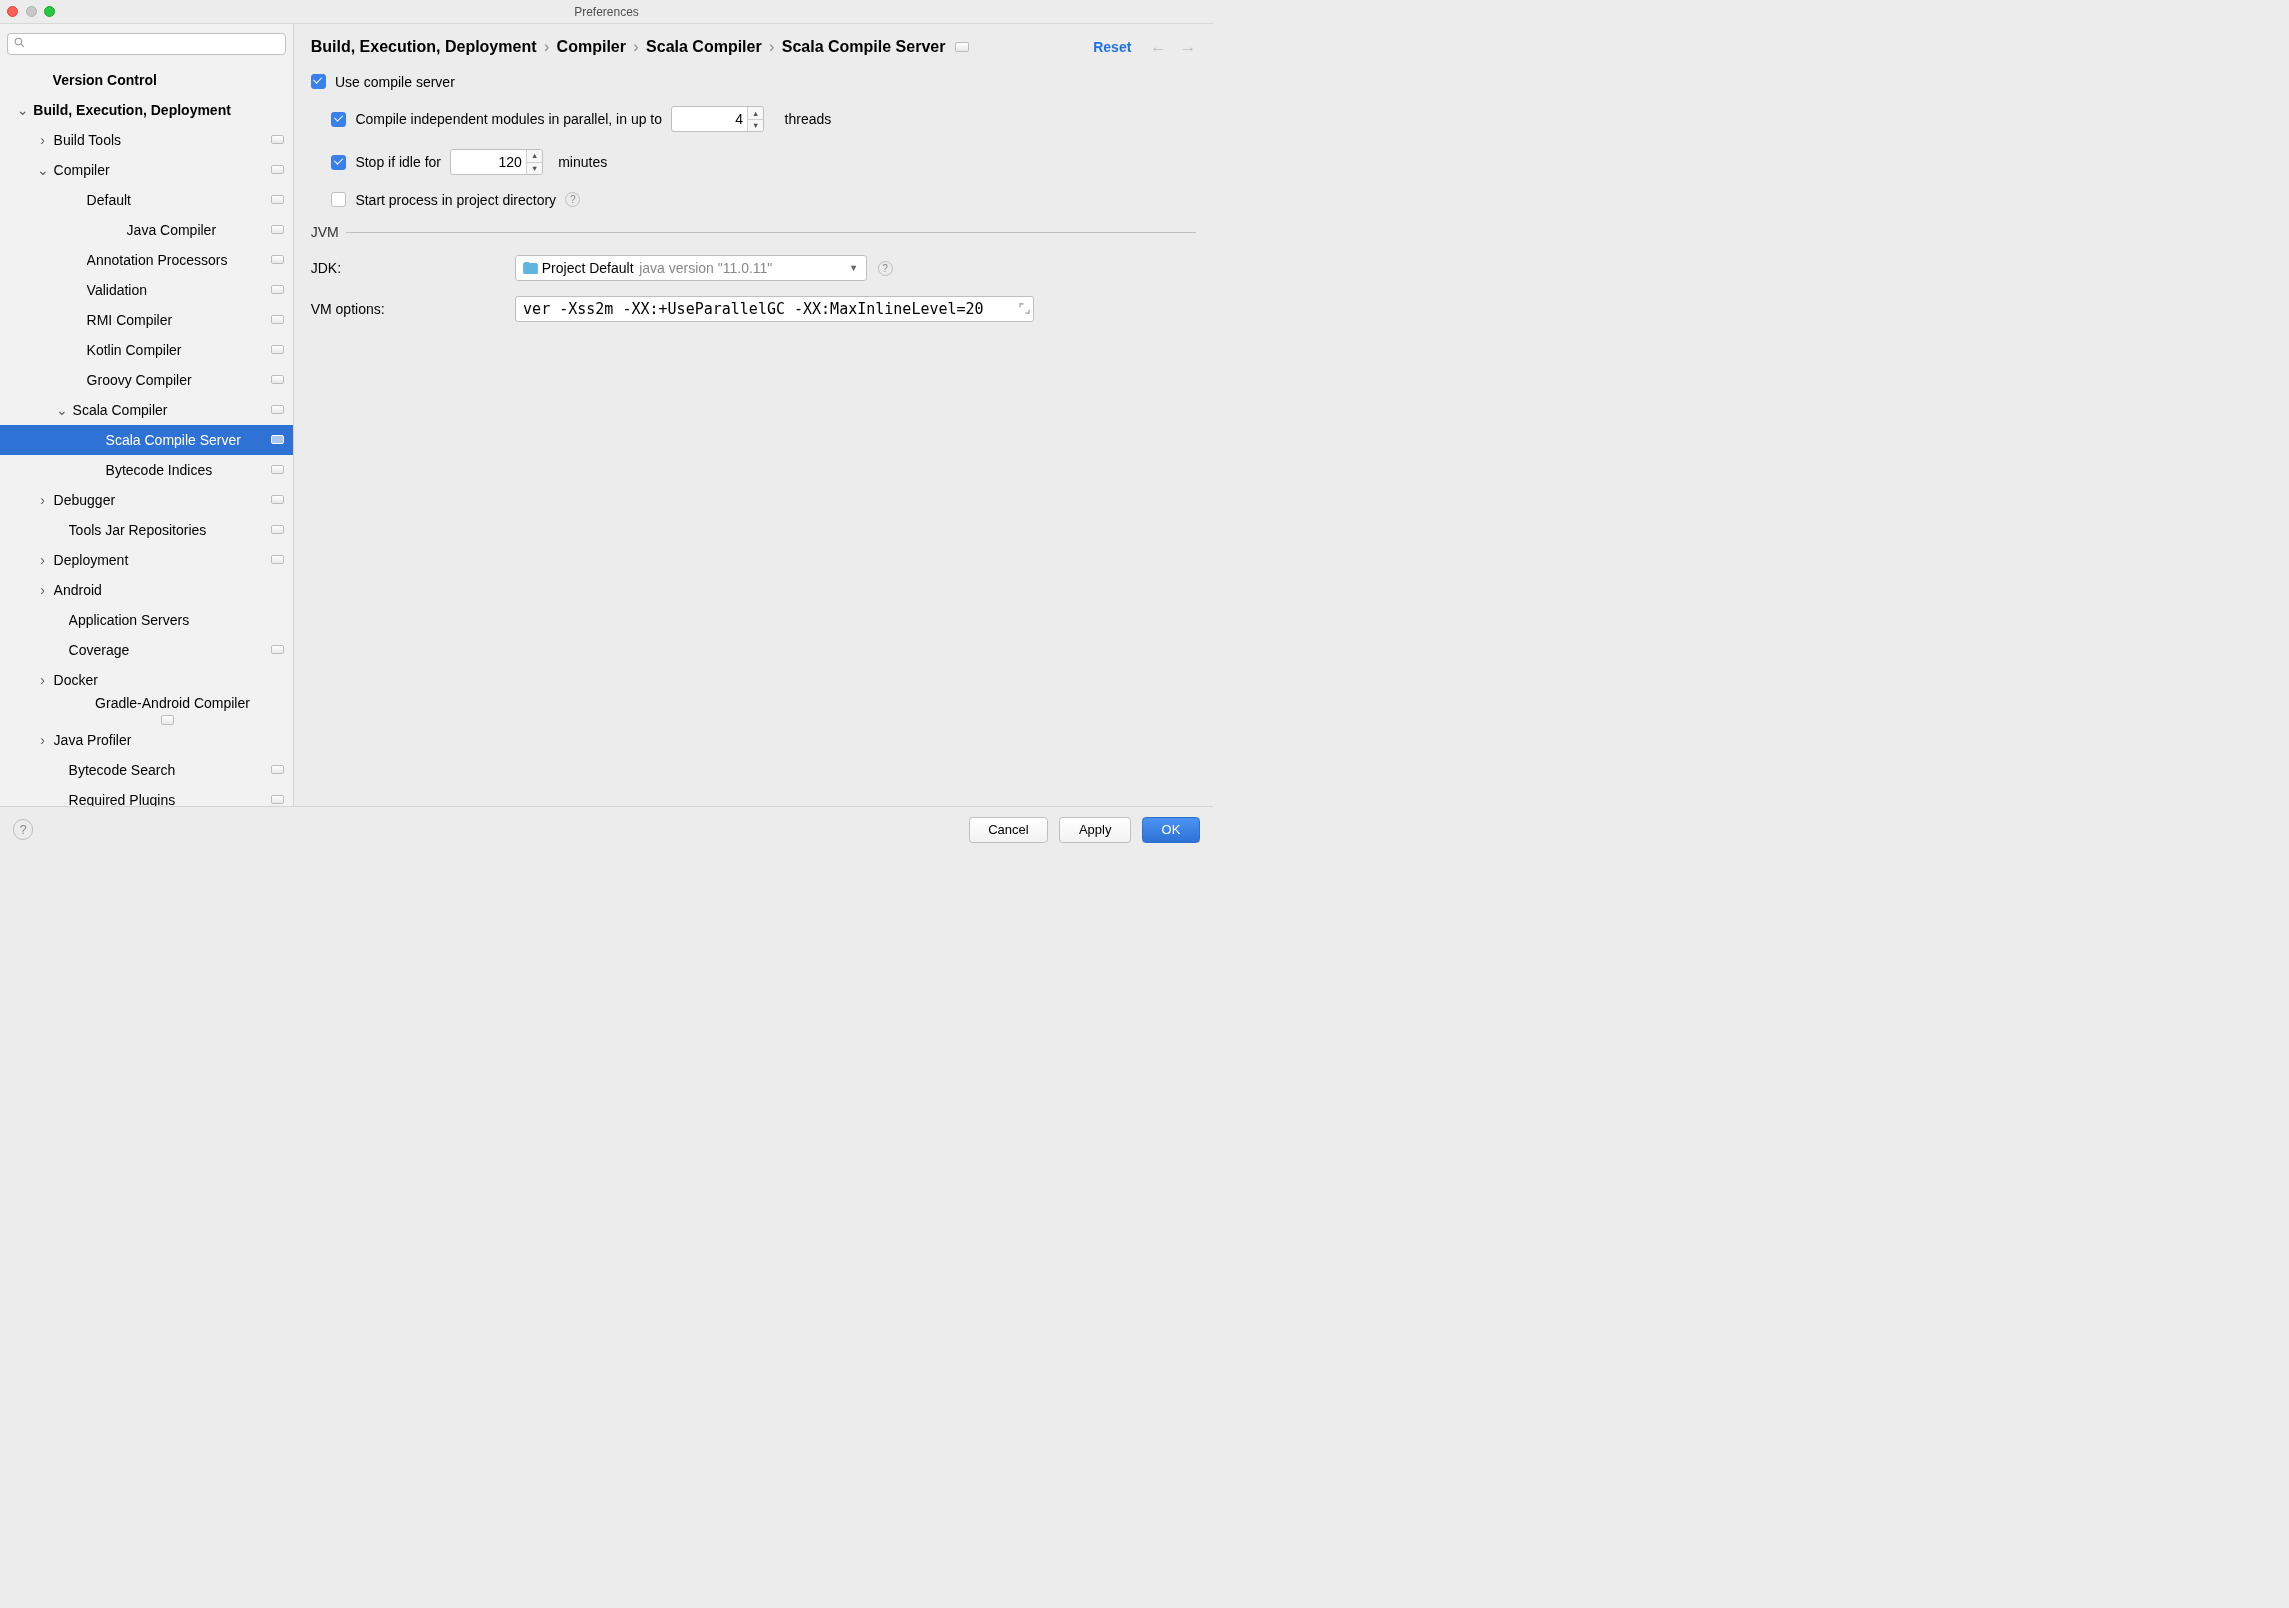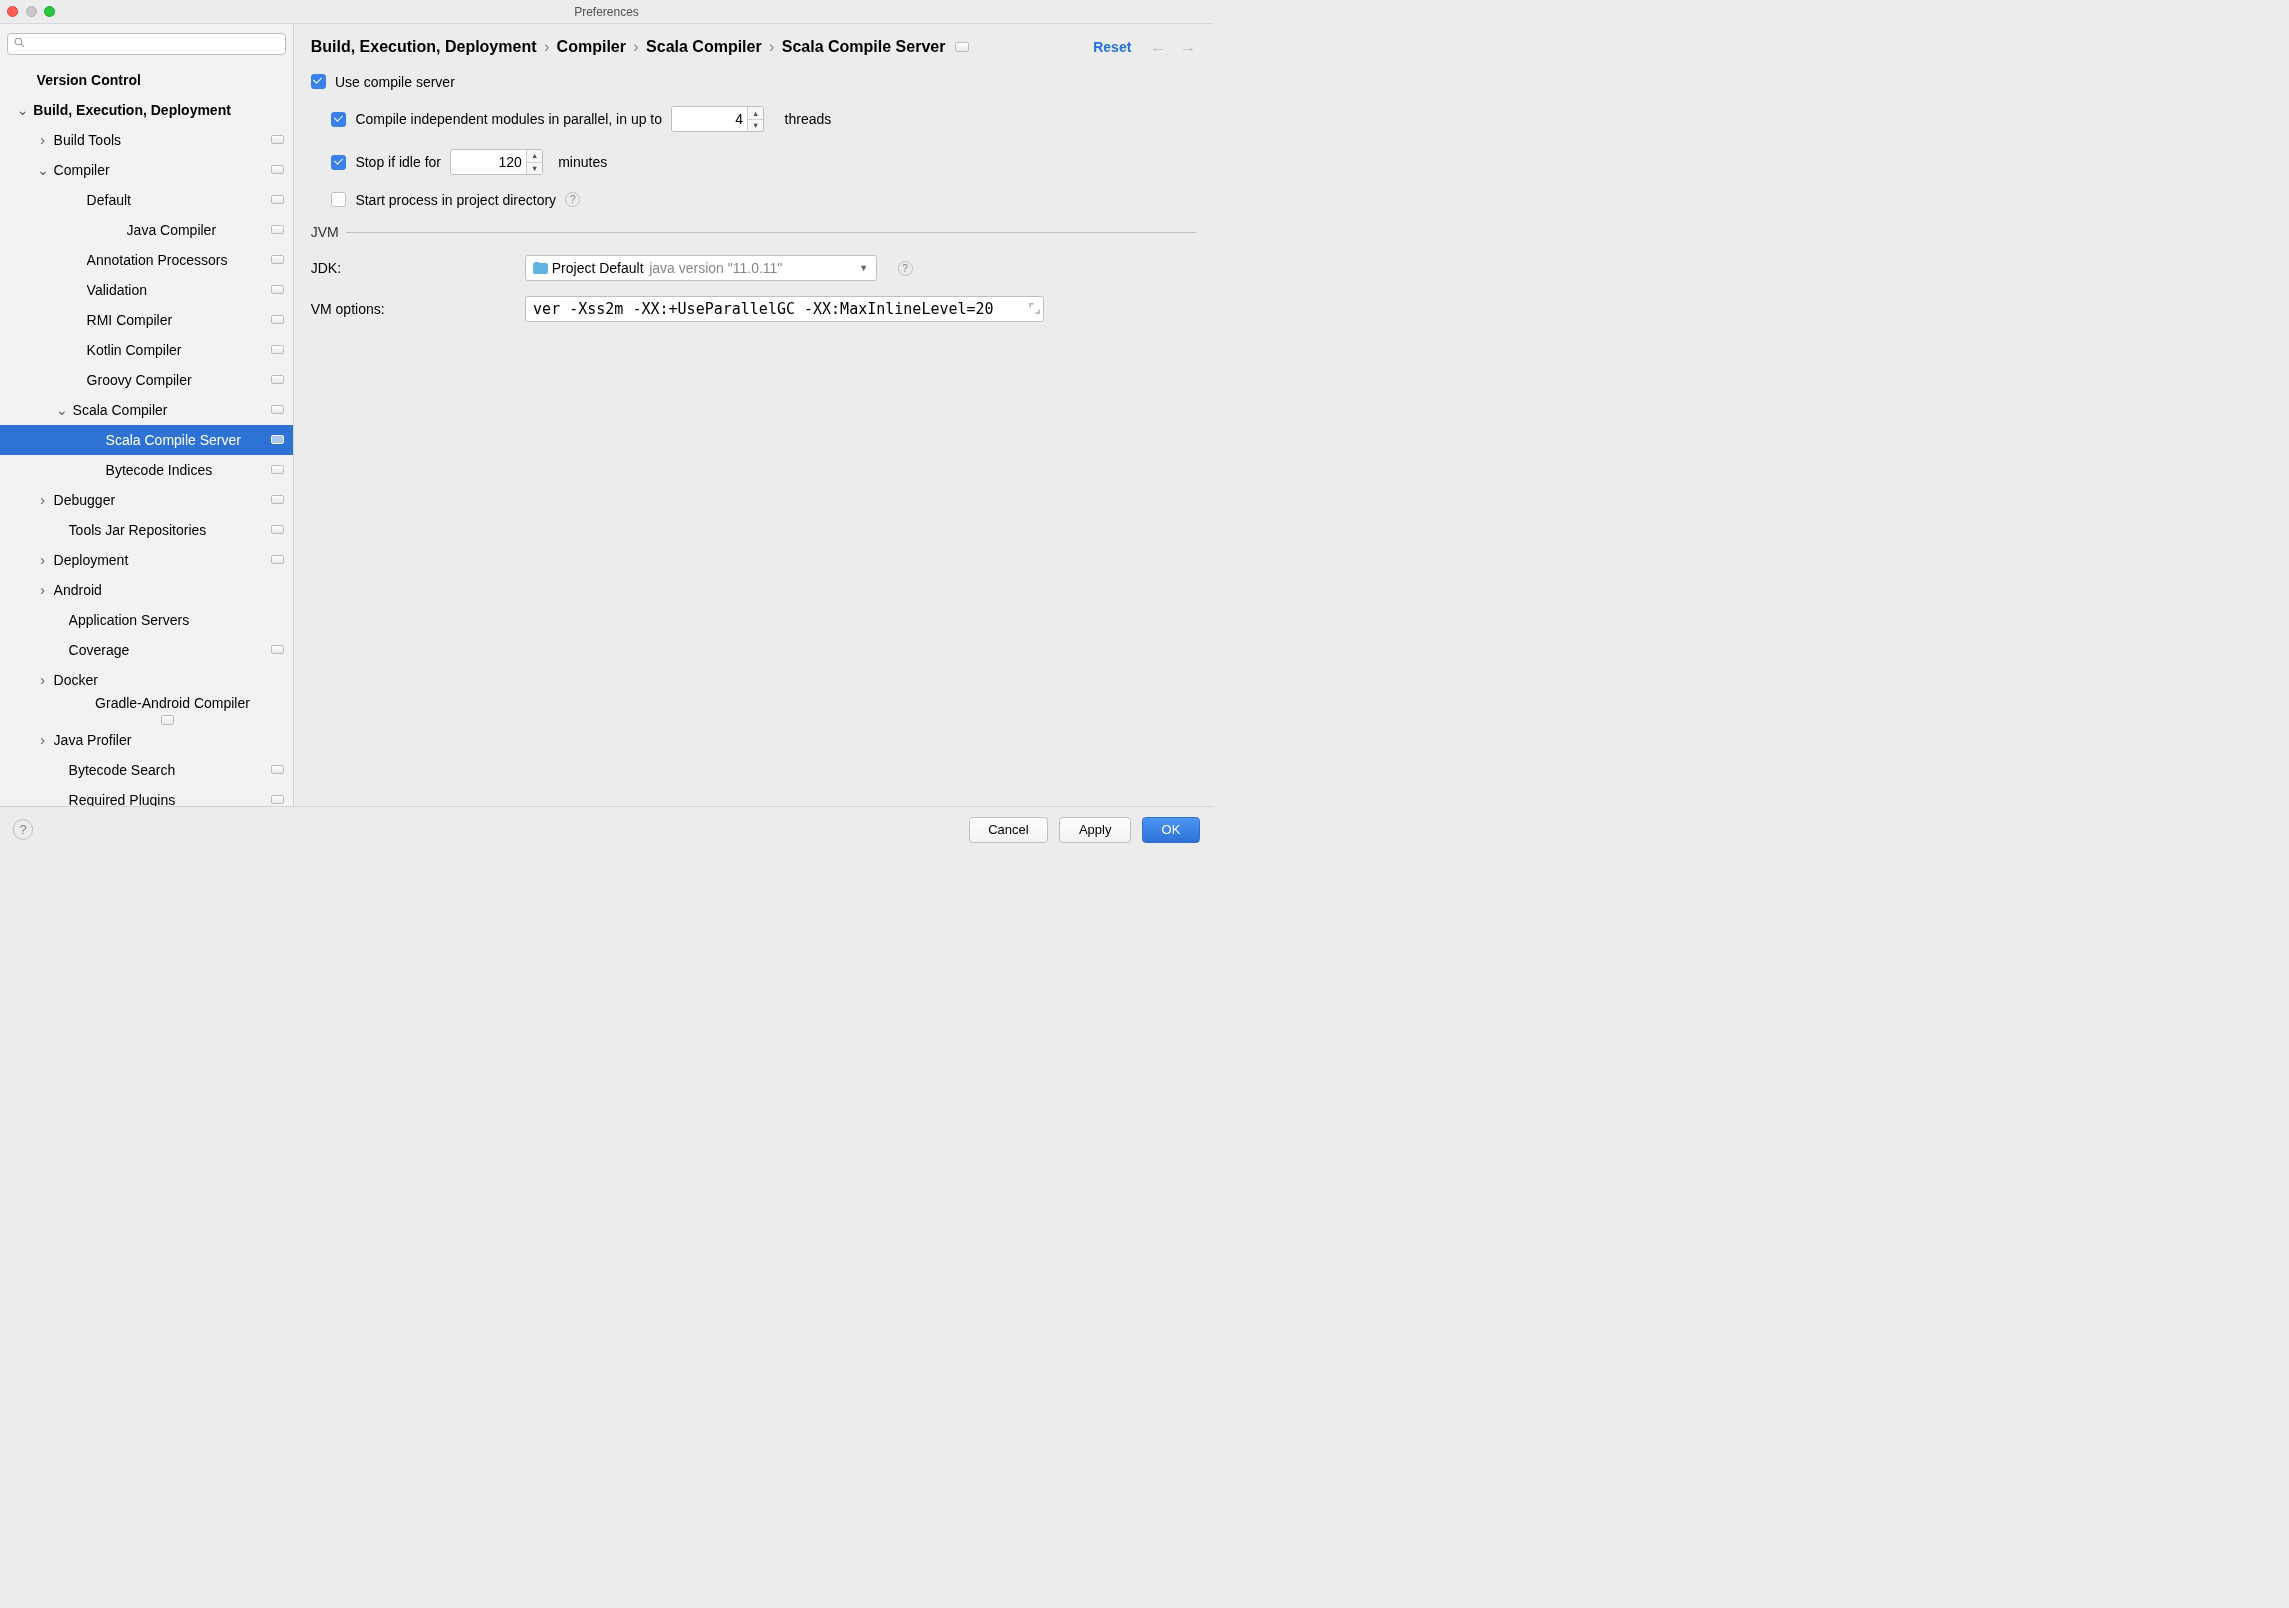--- a/index.html
+++ b/index.html
@@ -246,21 +246,20 @@
 fieldset.jvm legend {
   font-size: 14px;
   color: #333;
   padding: 0 7.4px 0 0;
 }
 .form-row {
   display: flex;
   align-items: center;
   margin-bottom: 15px;
   font-size: 14px;
-  gap: 10px;
 }
 .form-row .flabel { width: 204px; }
 .select-box {
   height: 26px;
   border: 0.9px solid #bfbfbf;
   border-radius: 2.8px;
   background: #fff;
   display: flex;
   align-items: center;
   padding: 0 7.4px;
@@ -352,21 +351,21 @@
           <span class="search-icon">
             <svg width="13" height="13" viewBox="0 0 24 24" fill="none" stroke="#999" stroke-width="2">
                 <circle cx="10" cy="10" r="6"></circle>
                 <line x1="20" y1="20" x2="15" y2="15"></line>
               </svg>
           </span>
           <input class="search-input" placeholder="" style="">
         </div>
       </div>
       <div class="tree" id="tree">
-          <div class="tree-item bold" style="padding-left: 20px;">
+          <div class="tree-item bold" style="padding-left: 36px;">
             <span class="chev" style="margin-right: 5.6px;"></span>
             <span class="label">Version Control</span>
           </div>
           <div class="tree-item bold" style="padding-left: 16.7px;">
             <span class="chev" style="margin-right: 5.6px;">⌄</span>
             <span class="label">Build, Execution, Deployment</span>
           </div>
           <div class="tree-item" style="padding-left: 37px;">
             <span class="chev" style="margin-right: 5.6px;">›</span>
             <span class="label">Build Tools</span>

